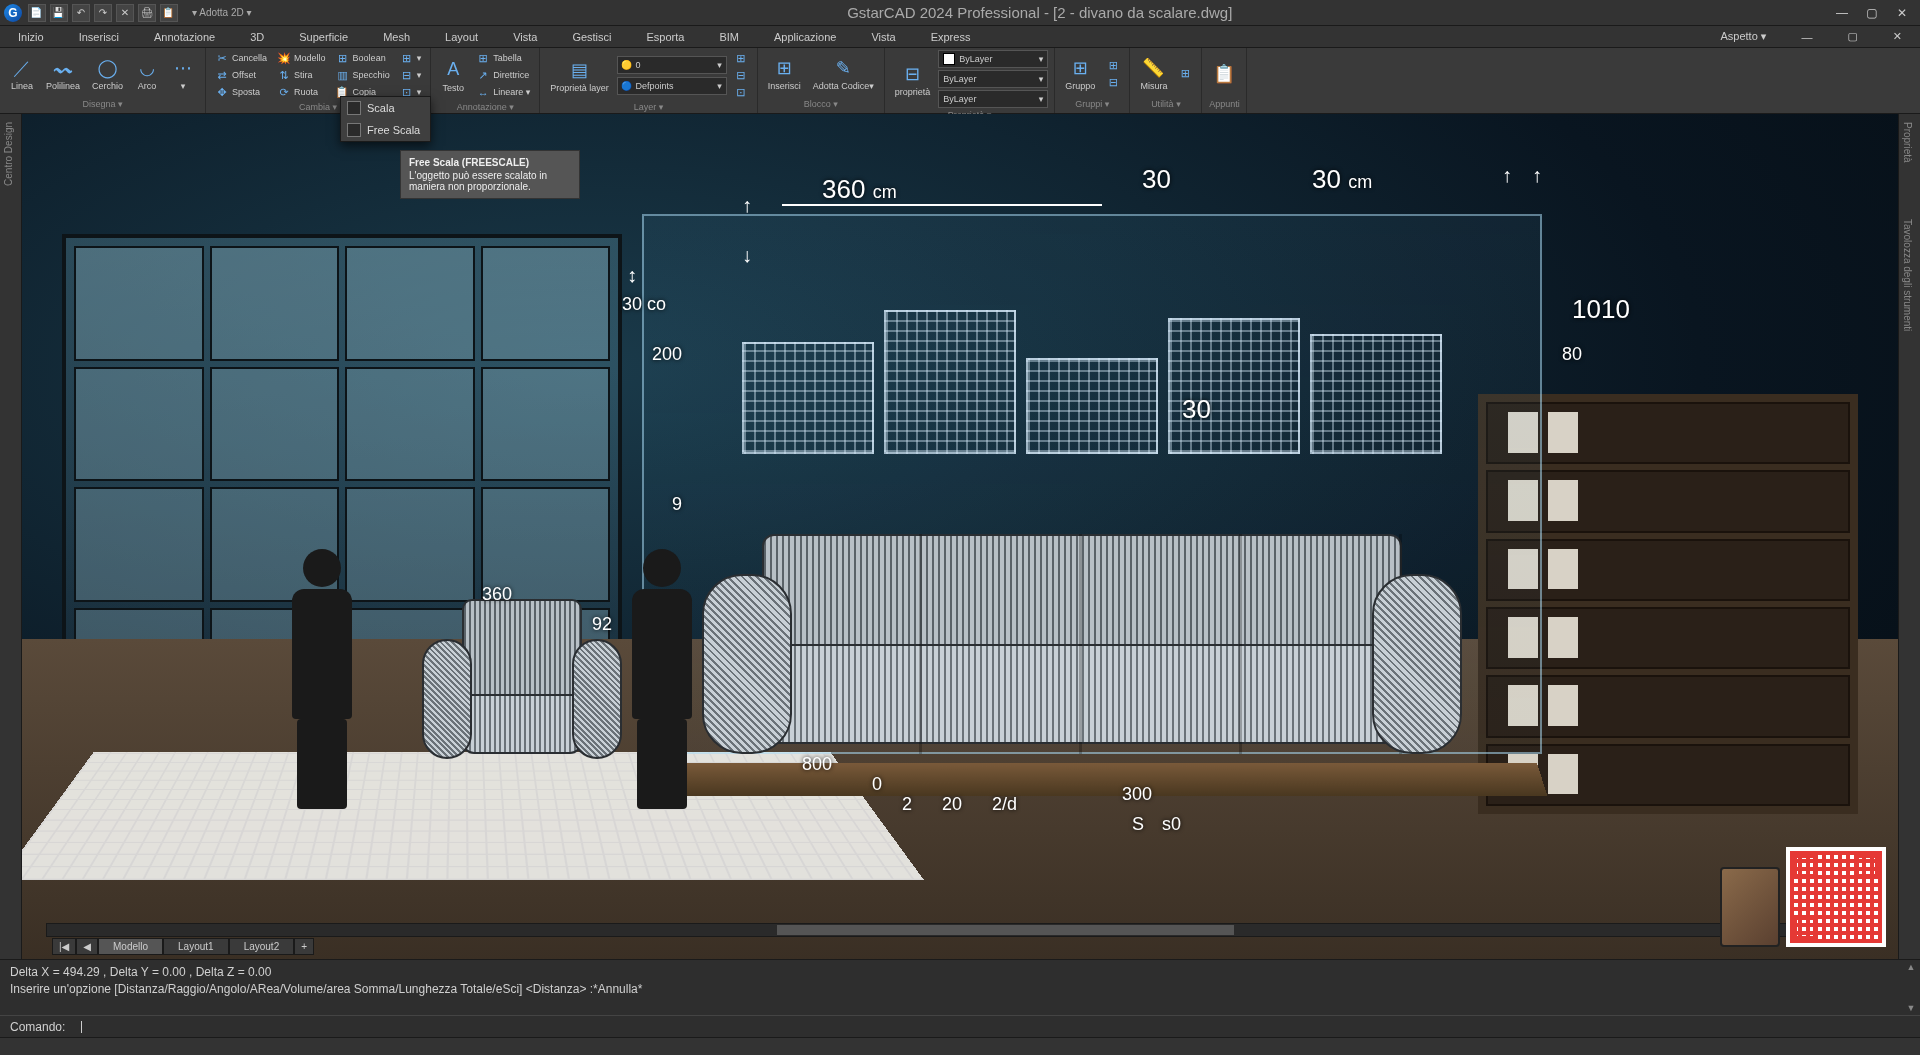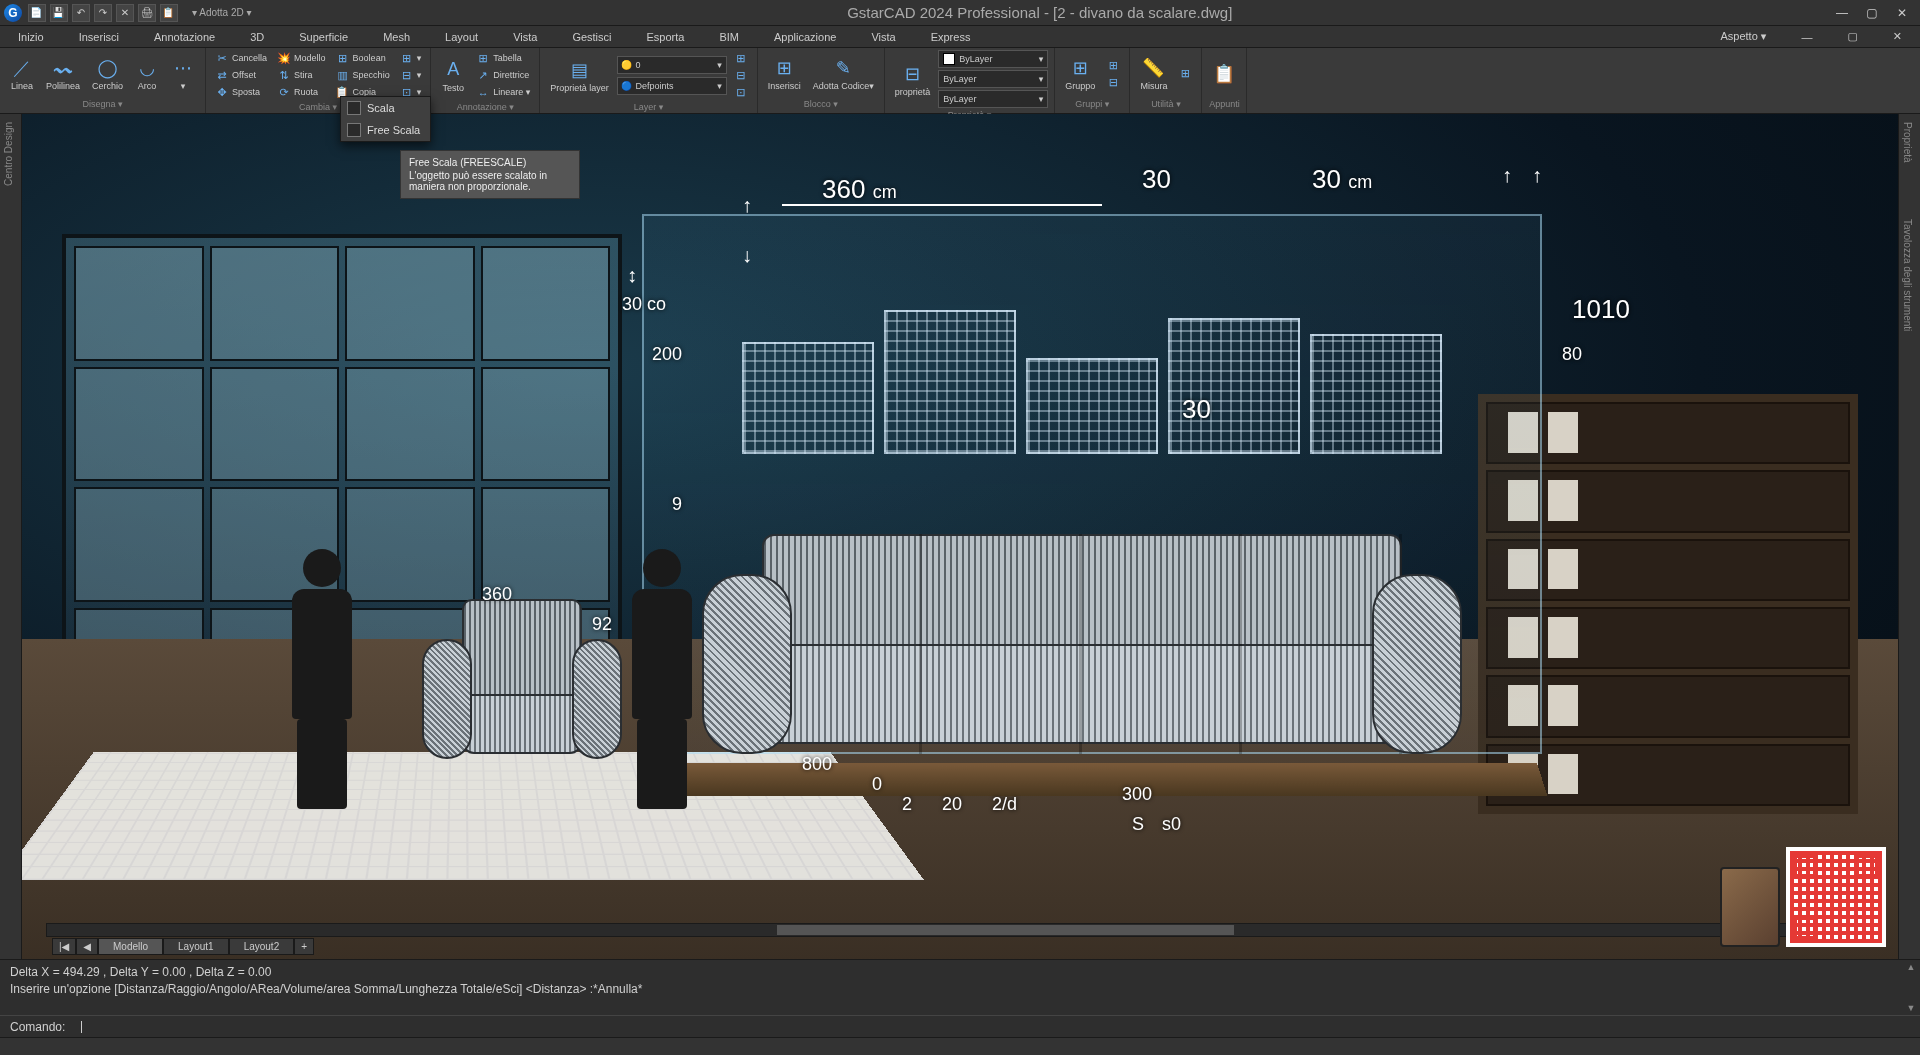--- a/index.html
+++ b/index.html
@@ -31,21 +31,21 @@
 .smallbtn{display:flex; align-items:center; gap:3px; padding:1px 3px; cursor:pointer; font-size:9px; color:#ccc;}
 .smallbtn .si{width:14px;height:14px;display:inline-flex;align-items:center;justify-content:center;font-size:11px;color:#6ab0f0;}
 .prop-combo{width:110px;height:18px;background:#2a2a2a;border:1px solid #555;color:#ccc;font-size:9px;padding:0 4px;display:flex;align-items:center;justify-content:space-between;}
 .swatch{width:12px;height:12px;background:#fff;border:1px solid #000;display:inline-block;}
 
 
 .dropdown{position:absolute; top:96px; left:340px; background:#3f3f3f; border:1px solid #1a1a1a; box-shadow:0 4px 10px rgba(0,0,0,.6); z-index:50;}
 .dropdown .ditem{display:flex; align-items:center; gap:6px; padding:4px 10px 4px 6px; font-size:11px; color:#ddd; cursor:pointer;}
 .dropdown .chk{width:14px;height:14px;border:1px solid #777;background:#2a2a2a;}
 .tooltip{position:absolute; top:150px; left:400px; width:180px; background:#555; border:1px solid #333; padding:6px 8px; font-size:10px; color:#eee; z-index:51;}
-.tooltip .tt-title{font-weight:normal; margin-bottom:2px;}
+.tooltip .tt-title{font-weight:bold; margin-bottom:2px;}
 
 
 .workspace{position:relative; height:calc(100% - 26px - 22px - 66px - 18px - 78px); display:flex;}
 .sidebar-l{width:22px; background:#333; border-right:1px solid #1a1a1a;}
 .sidebar-l .tab{writing-mode:vertical-rl; transform:rotate(180deg); font-size:10px; color:#888; padding:8px 3px;}
 .sidebar-r{width:22px; background:#333; border-left:1px solid #1a1a1a;}
 .sidebar-r .tab{writing-mode:vertical-rl; font-size:10px; color:#888; padding:8px 3px;}
 .canvas{flex:1; position:relative; background:#0b1820; overflow:hidden;}
 .scene{position:absolute; inset:0;}
 

